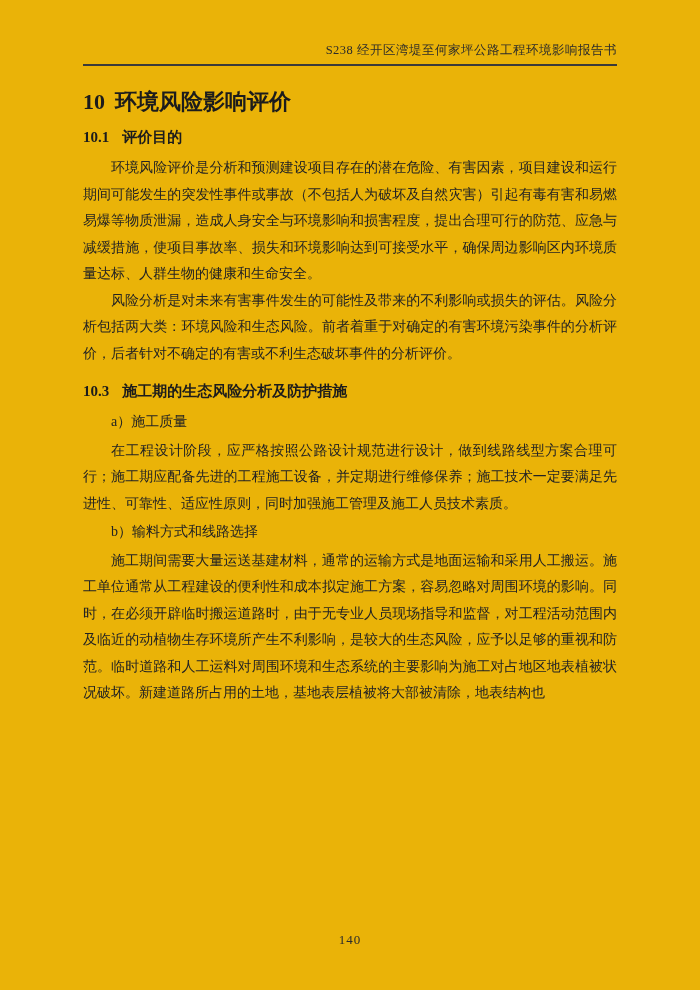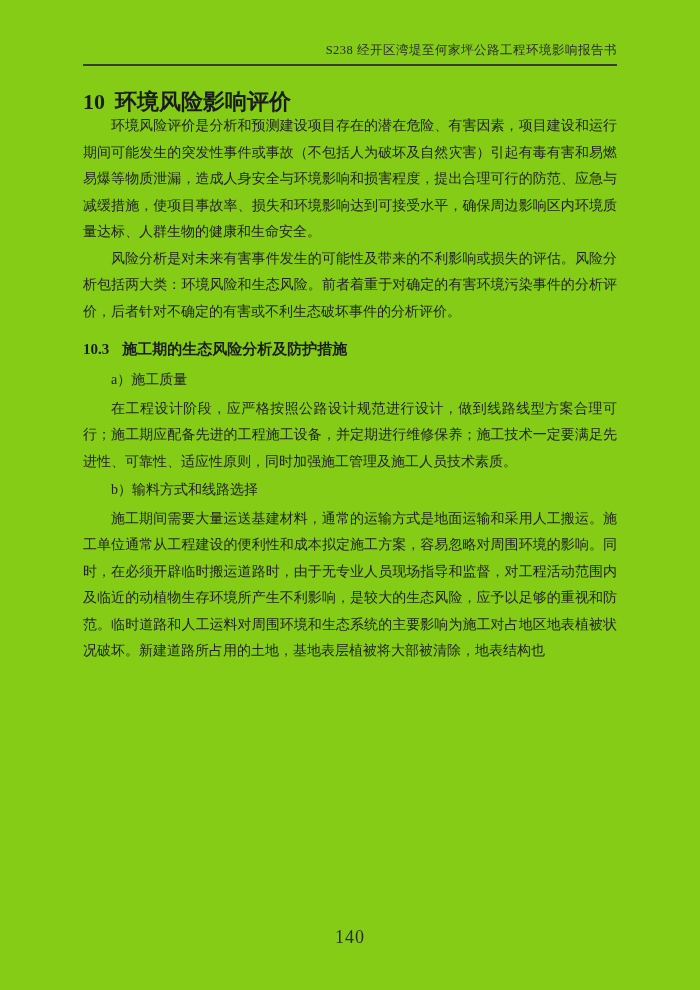--- a/index.html
+++ b/index.html
@@ -4,21 +4,21 @@
 <style>
   html, body {
     margin: 0;
     padding: 0;
     background: #ffffff;
   }
   .page {
     position: relative;
     width: 700px;
     height: 990px;
-    background: #84cc16;
+    background: #eab308;
     color: #222222;
     font-family: "Liberation Serif", "DejaVu Serif", serif;
     overflow: hidden;
     box-sizing: border-box;
   }
   .header {
     position: absolute;
     top: 42px;
     left: 83px;
     right: 83px;
@@ -81,21 +81,21 @@
     color: #232323;
   }
   .footer {
     position: absolute;
     bottom: 42px;
     left: 0;
     width: 700px;
     text-align: center;
   }
   .page-number {
-    font-size: 18px;
+    font-size: 13px;
     color: #2b2b2b;
     letter-spacing: 1px;
     text-align: right;
   }
 </style>
 </head>
 <body>
 
 <div class="page">
 
@@ -103,20 +103,23 @@
     <div class="header-title">S238 经开区湾堤至何家坪公路工程环境影响报告书</div>
     <hr class="header-rule">
   </div>
 
   <div class="content">
 
     <h1 class="chapter">
       <span class="num">10</span><span>环境风险影响评价</span>
     </h1>
 
+    <h2 class="section">
+      <span class="num">10.1</span><span>评价目的</span>
+    </h2>
     <p class="body">环境风险评价是分析和预测建设项目存在的潜在危险、有害因素，项目建设和运行期间可能发生的突发性事件或事故（不包括人为破坏及自然灾害）引起有毒有害和易燃易爆等物质泄漏，造成人身安全与环境影响和损害程度，提出合理可行的防范、应急与减缓措施，使项目事故率、损失和环境影响达到可接受水平，确保周边影响区内环境质量达标、人群生物的健康和生命安全。</p>
 
     <p class="body">风险分析是对未来有害事件发生的可能性及带来的不利影响或损失的评估。风险分析包括两大类：环境风险和生态风险。前者着重于对确定的有害环境污染事件的分析评价，后者针对不确定的有害或不利生态破坏事件的分析评价。</p>
 
     <h2 class="section">
       <span class="num">10.3</span><span>施工期的生态风险分析及防护措施</span>
     </h2>
 
     <p class="subitem">a）施工质量</p>
     <p class="body">在工程设计阶段，应严格按照公路设计规范进行设计，做到线路线型方案合理可行；施工期应配备先进的工程施工设备，并定期进行维修保养；施工技术一定要满足先进性、可靠性、适应性原则，同时加强施工管理及施工人员技术素质。</p>

